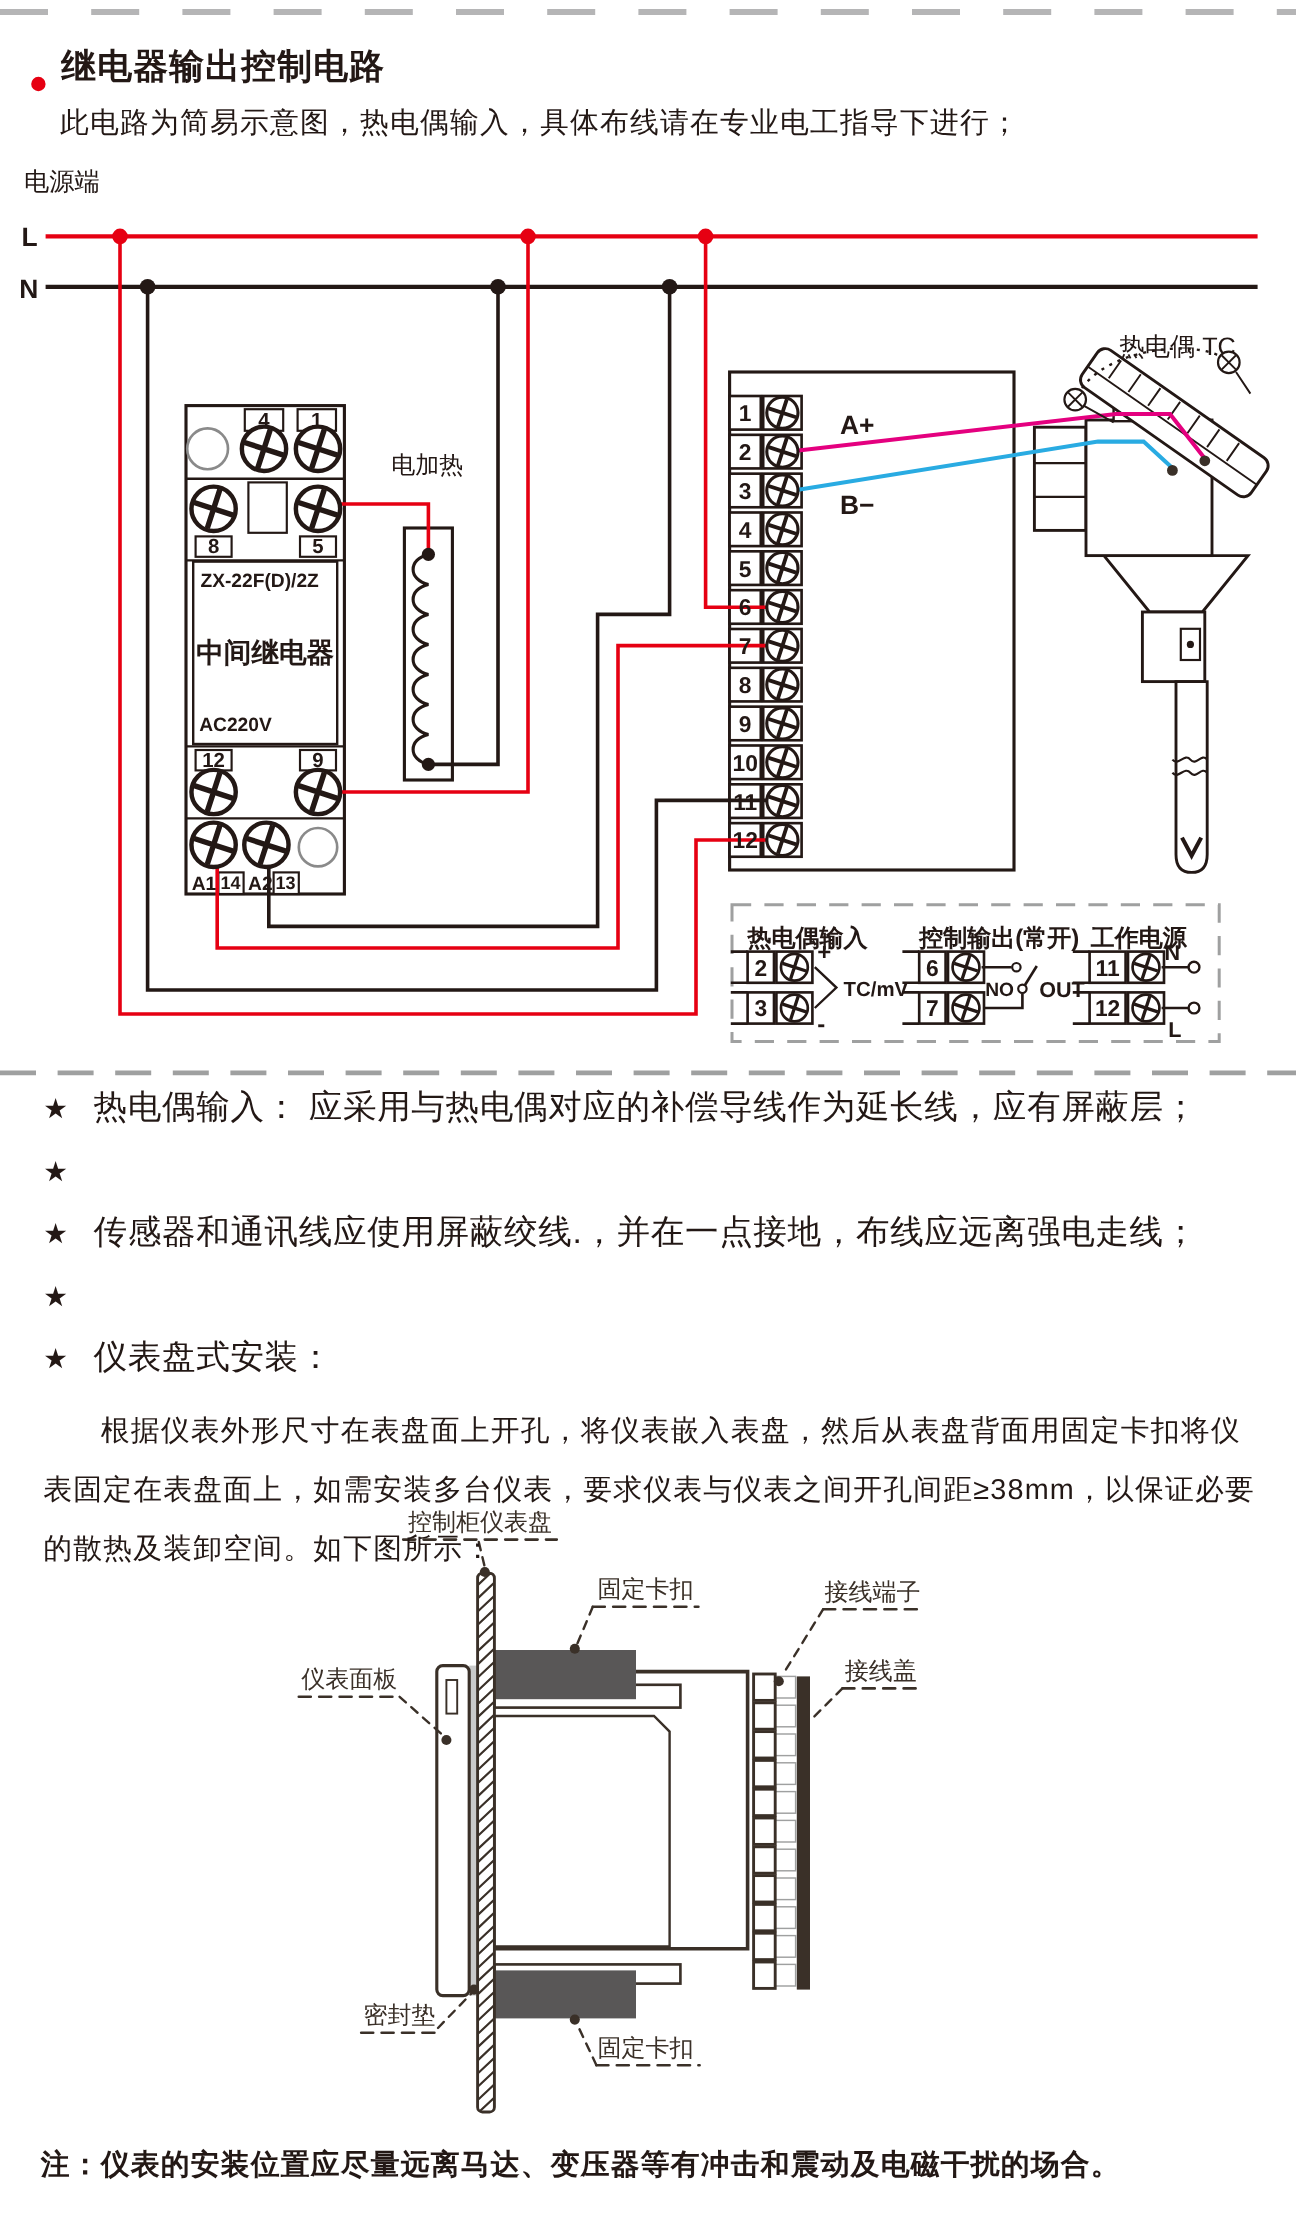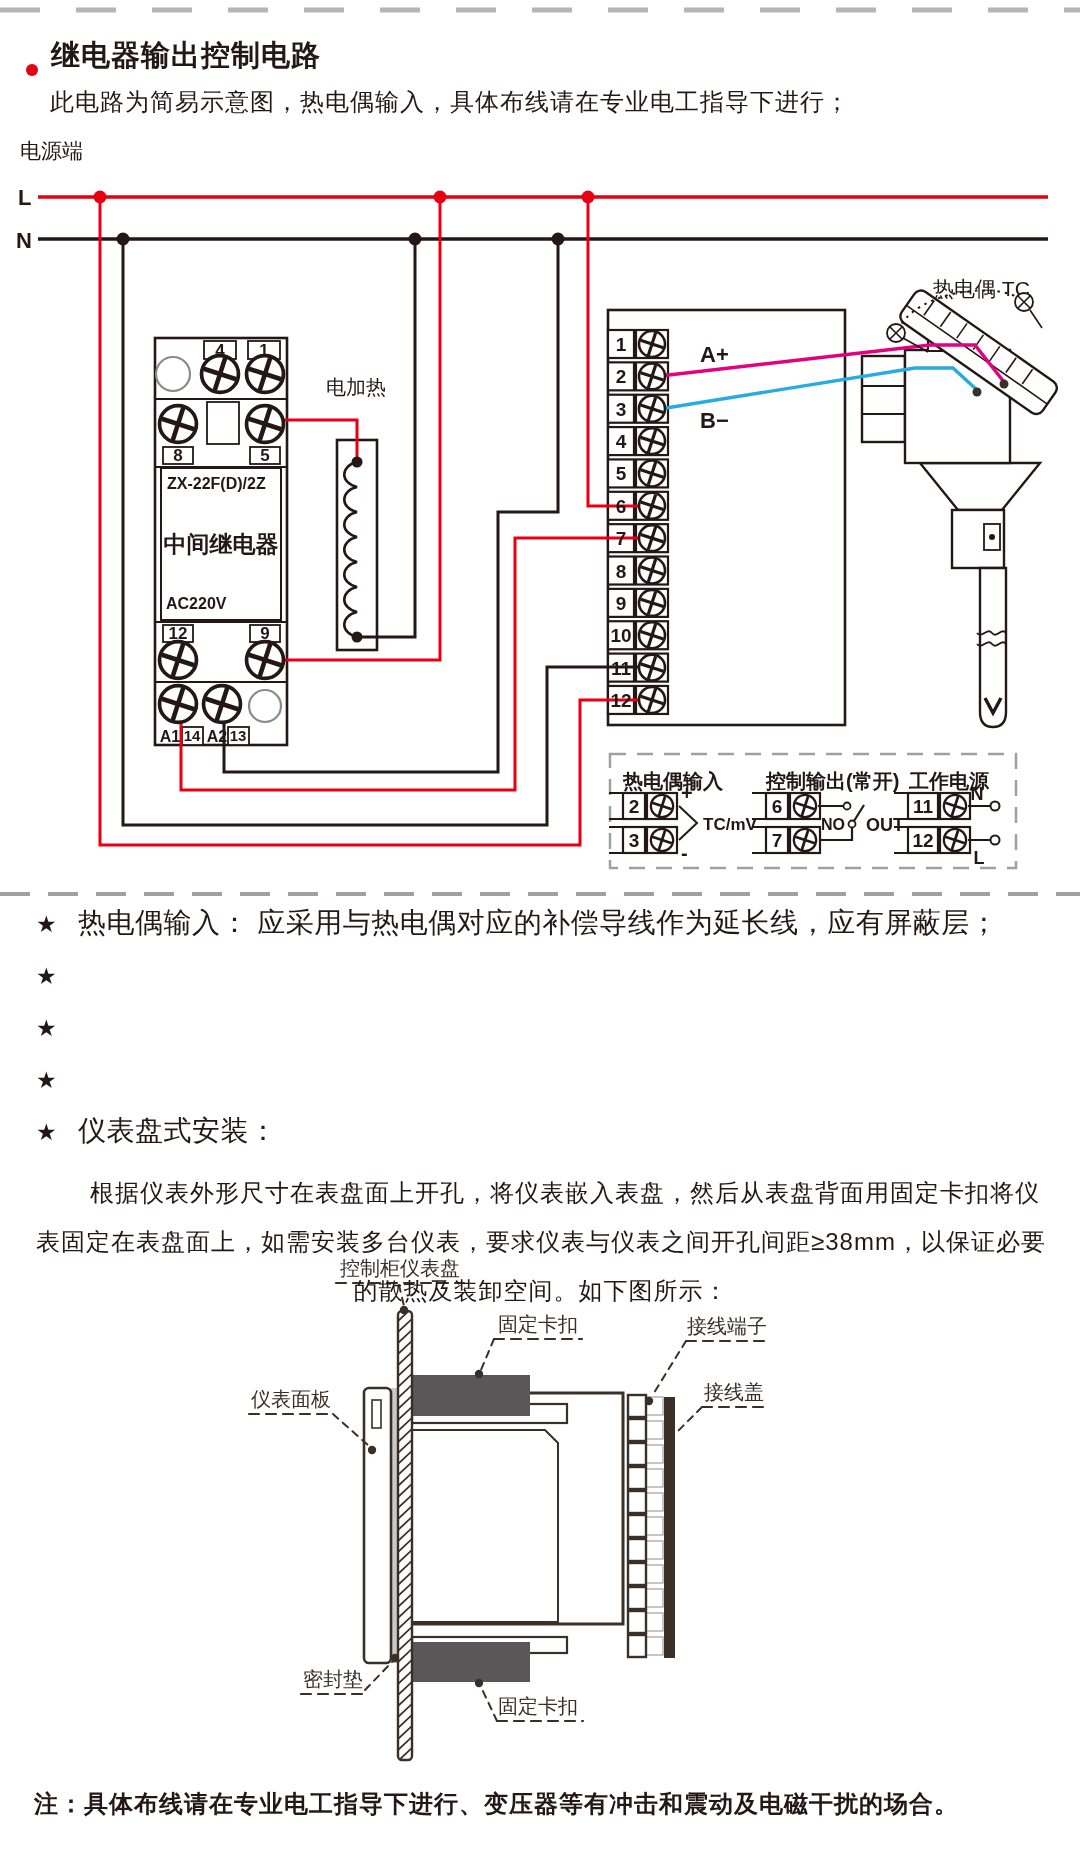--- a/index.html
+++ b/index.html
@@ -8,21 +8,21 @@
   svg{position:absolute;left:0;top:0;}
   .abs{position:absolute;}
   .title-row{left:26px;top:36px;display:flex;align-items:flex-end;gap:13px;}
   .title-dot{width:12px;height:12px;border-radius:50%;background:#e60012;flex:0 0 auto;}
   .title-text{font-size:29px;font-weight:700;letter-spacing:1px;}
   .subtitle{left:50px;top:86px;font-size:24px;font-weight:500;letter-spacing:1px;}
   .bullets{left:36px;top:906px;width:1020px;}
   .bullet-row{display:flex;align-items:flex-start;height:52px;}
   .bullet-star{width:42px;font-size:23px;line-height:36px;}
   .bullet-text{font-size:28px;font-weight:400;line-height:34px;letter-spacing:0.5px;}
-  .para{left:36px;top:1168px;width:1010px;font-size:24px;font-weight:500;line-height:49px;text-indent:2em;letter-spacing:1px;text-align:center;}
+  .para{left:36px;top:1168px;width:1010px;font-size:24px;font-weight:500;line-height:49px;text-indent:2em;letter-spacing:1px;}
   .note{left:34px;top:1788px;font-size:24px;font-weight:600;letter-spacing:1px;}
   
   text{fill:#231815;font-family:"Liberation Sans","DejaVu Sans",sans-serif;}
   .s16{font-size:16px;font-weight:600;}
   .s15{font-size:15px;font-weight:600;}
   .s17{font-size:17px;font-weight:600;}
   .s19{font-size:19px;font-weight:700;}
   .s20{font-size:20px;font-weight:500;}
   .s20b{font-size:20px;font-weight:600;}
   .s21{font-size:21px;font-weight:500;}
@@ -428,27 +428,28 @@
 <div class="abs bullets" id="bullets">
       <div class="bullet-row">
         <span class="bullet-star">★</span>
         <span class="bullet-text">热电偶输入： 应采用与热电偶对应的补偿导线作为延长线，应有屏蔽层；</span>
       </div>
       <div class="bullet-row">
         <span class="bullet-star">★</span>
       </div>
       <div class="bullet-row">
         <span class="bullet-star">★</span>
+        <span class="bullet-text">传感器和通讯线应使用屏蔽绞线.，并在一点接地，布线应远离强电走线；</span>
       </div>
       <div class="bullet-row">
         <span class="bullet-star">★</span>
       </div>
       <div class="bullet-row">
         <span class="bullet-star">★</span>
         <span class="bullet-text">仪表盘式安装：</span>
       </div>
     </div>
 
 <div class="abs para">根据仪表外形尺寸在表盘面上开孔，将仪表嵌入表盘，然后从表盘背面用固定卡扣将仪表固定在表盘面上，如需安装多台仪表，要求仪表与仪表之间开孔间距≥38mm，以保证必要的散热及装卸空间。如下图所示：</div>
 
-<div class="abs note">注：具体布线请在专业电工指导下进行、变压器等有冲击和震动及电磁干扰的场合。</div>
+<div class="abs note">注：仪表的安装位置应尽量远离马达、变压器等有冲击和震动及电磁干扰的场合。</div>
 
 </div>
 
 </body></html>

